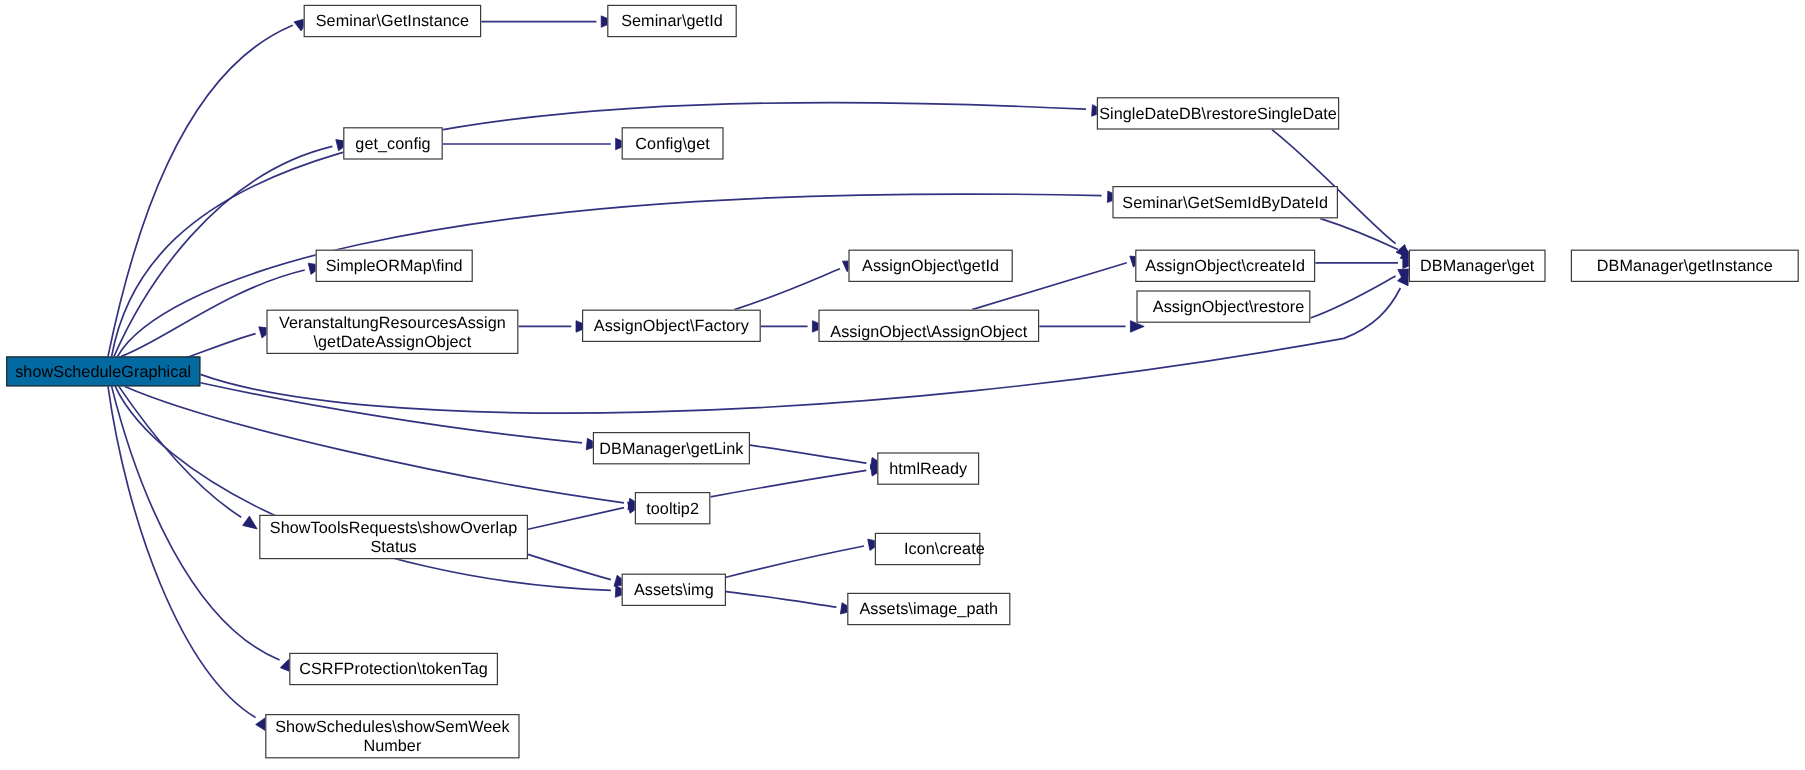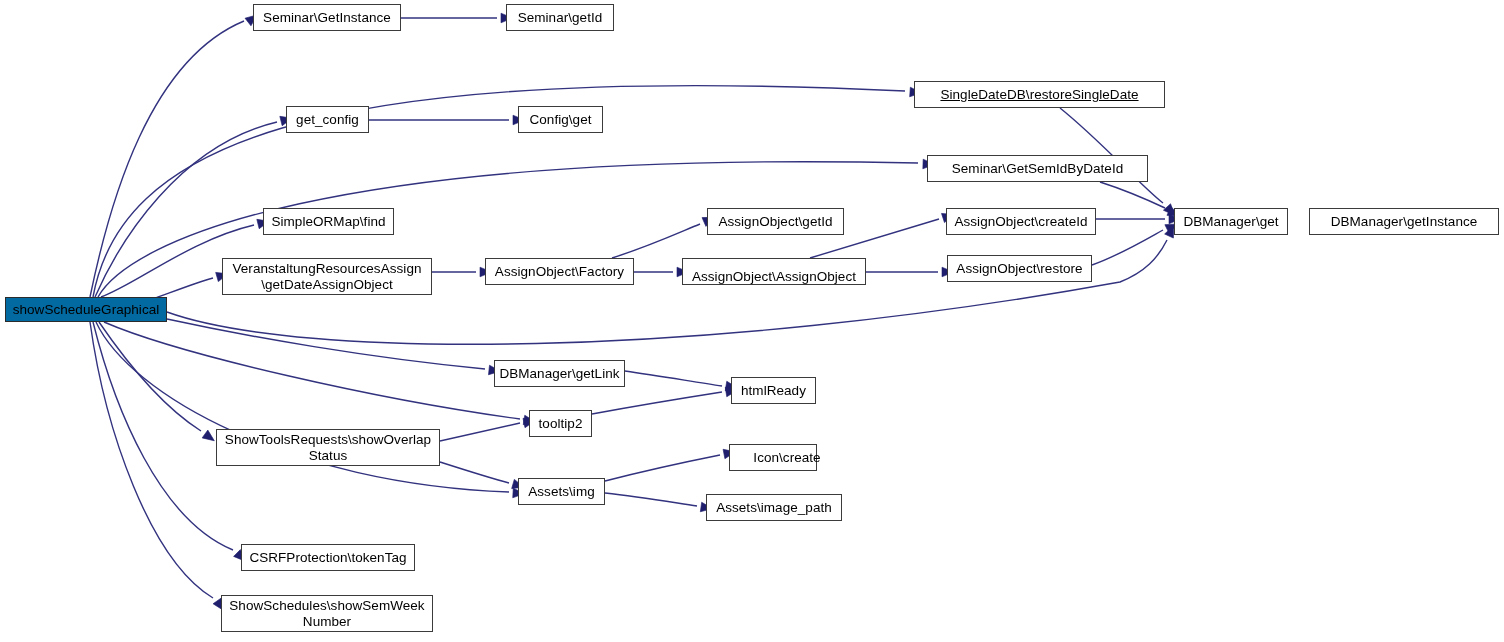--- a/index.html
+++ b/index.html
@@ -124,34 +124,34 @@
         <polygon class="edge-head" points="0,-4.8 11.5,0 0,4.8" transform="translate(524,423) rotate(-12)" fill="#1f1f6e"></polygon>
         <polygon class="edge-head" points="0,-4.8 11.5,0 0,4.8" transform="translate(513,484) rotate(16)" fill="#1f1f6e"></polygon>
         <polygon class="edge-head" points="0,-4.8 11.5,0 0,4.8" transform="translate(724,454) rotate(-11)" fill="#1f1f6e"></polygon>
         <polygon class="edge-head" points="0,-4.8 11.5,0 0,4.8" transform="translate(701,507) rotate(8)" fill="#1f1f6e"></polygon>
       </g>
   </svg>
   <div id="nodes-layer">
       <div class="node-box root" style="left: 5px; top: 297px; width: 162px; height: 25px;"><span class="node-label">showScheduleGraphical</span></div>
       <div class="node-box" style="left: 253px; top: 4px; width: 148px; height: 27px;"><span class="node-label">Seminar\GetInstance</span></div>
       <div class="node-box" style="left: 506px; top: 4px; width: 108px; height: 27px;"><span class="node-label">Seminar\getId</span></div>
-      <div class="node-box" style="left: 914px; top: 81px; width: 251px; height: 27px; text-decoration: underline;"><span class="node-label">SingleDateDB\restoreSingleDate</span></div>
+      <div class="node-box" style="left: 914px; top: 81px; width: 202px; height: 27px;"><span class="node-label">SingleDateDB\restoreSingleDate</span></div>
       <div class="node-box" style="left: 286px; top: 106px; width: 83px; height: 27px;"><span class="node-label">get_config</span></div>
       <div class="node-box" style="left: 518px; top: 106px; width: 85px; height: 27px;"><span class="node-label">Config\get</span></div>
-      <div class="node-box" style="left: 927px; top: 155px; width: 221px; height: 27px;"><span class="node-label">Seminar\GetSemIdByDateId</span></div>
+      <div class="node-box" style="left: 927px; top: 155px; width: 188px; height: 27px;"><span class="node-label">Seminar\GetSemIdByDateId</span></div>
       <div class="node-box" style="left: 263px; top: 208px; width: 131px; height: 27px;"><span class="node-label">SimpleORMap\find</span></div>
       <div class="node-box" style="left: 707px; top: 208px; width: 137px; height: 27px;"><span class="node-label">AssignObject\getId</span></div>
       <div class="node-box" style="left: 946px; top: 208px; width: 150px; height: 27px;"><span class="node-label">AssignObject\createId</span></div>
       <div class="node-box" style="left: 1174px; top: 208px; width: 114px; height: 27px;"><span class="node-label">DBManager\get</span></div>
       <div class="node-box" style="left: 1309px; top: 208px; width: 190px; height: 27px;"><span class="node-label">DBManager\getInstance</span></div>
       <div class="node-box" style="left: 222px; top: 258px; width: 210px; height: 37px;"><span class="node-label">VeranstaltungResourcesAssign
 \getDateAssignObject</span></div>
       <div class="node-box" style="left: 485px; top: 258px; width: 149px; height: 27px;"><span class="node-label">AssignObject\Factory</span></div>
       <div class="node-box" style="left: 682px; top: 258px; width: 184px; height: 27px; align-items: flex-end;"><span class="node-label">AssignObject\AssignObject</span></div>
-      <div class="node-box" style="left: 947px; top: 255px; width: 145px; height: 27px;"><span class="node-label">AssignObject\restore</span></div>
+      <div class="node-box" style="left: 947px; top: 242px; width: 145px; height: 27px; justify-content: flex-end;"><span class="node-label">AssignObject\restore</span></div>
       <div class="node-box" style="left: 494px; top: 360px; width: 131px; height: 27px;"><span class="node-label">DBManager\getLink</span></div>
       <div class="node-box" style="left: 731px; top: 377px; width: 85px; height: 27px;"><span class="node-label">htmlReady</span></div>
       <div class="node-box" style="left: 529px; top: 410px; width: 63px; height: 27px;"><span class="node-label">tooltip2</span></div>
       <div class="node-box" style="left: 216px; top: 429px; width: 224px; height: 37px;"><span class="node-label">ShowToolsRequests\showOverlap
 Status</span></div>
       <div class="node-box" style="left: 729px; top: 444px; width: 88px; height: 27px; padding-left: 32px;"><span class="node-label">Icon\create</span></div>
       <div class="node-box" style="left: 518px; top: 478px; width: 87px; height: 27px;"><span class="node-label">Assets\img</span></div>
       <div class="node-box" style="left: 706px; top: 494px; width: 136px; height: 27px;"><span class="node-label">Assets\image_path</span></div>
       <div class="node-box" style="left: 241px; top: 544px; width: 174px; height: 27px;"><span class="node-label">CSRFProtection\tokenTag</span></div>
       <div class="node-box" style="left: 221px; top: 595px; width: 212px; height: 37px;"><span class="node-label">ShowSchedules\showSemWeek

